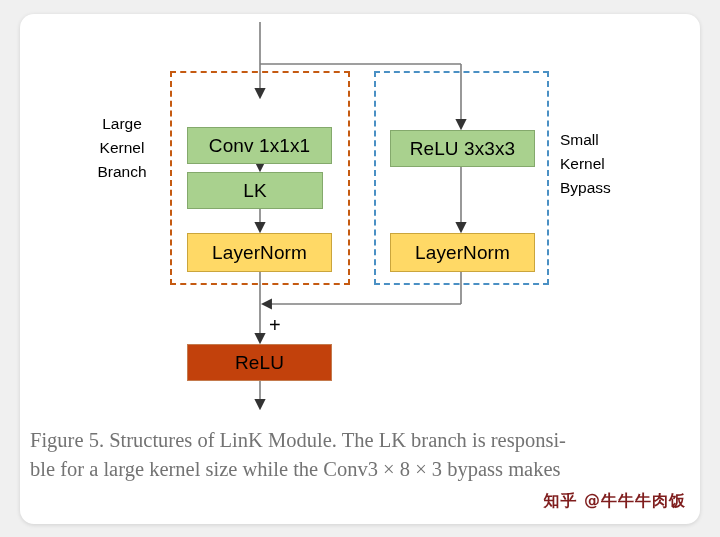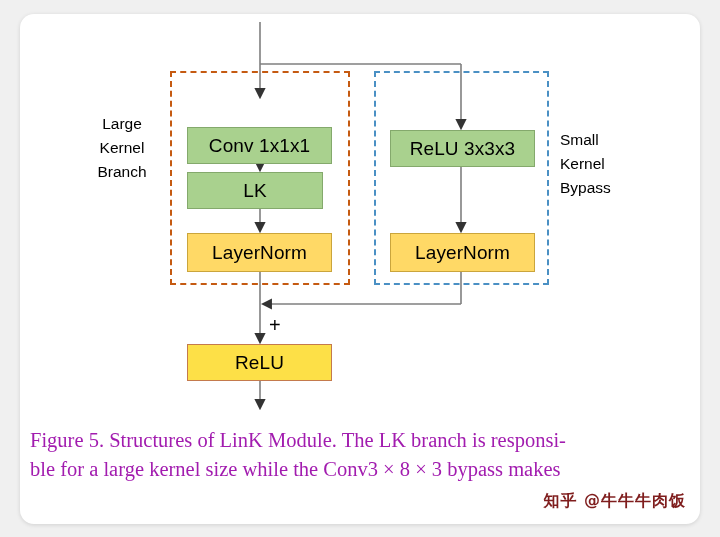--- a/index.html
+++ b/index.html
@@ -66,21 +66,21 @@
     align-items: center;
     justify-content: center;
     border: 1px solid #7f7f7f;
     font-size: 19px;
     color: #000000;
     letter-spacing: 0.1px;
     white-space: nowrap;
   }
   .node.green  { background: #a9d18e; border-color: #84a96c; }
   .node.yellow { background: #ffd966; border-color: #caa53c; }
-  .node.peach  { background: #fde047; border-color: #c47a4d; }
+  .node.peach  { background: #c2410c; border-color: #c47a4d; }
 
   #node-conv1   { left: 167px; top: 85px;  width: 145px; height: 37px; margin-top: 28px; }
   #node-lk      { left: 167px; top: 158px; width: 136px; height: 37px; }
   #node-ln-l    { left: 167px; top: 219px; width: 145px; height: 39px; }
   #node-conv3   { left: 370px; top: 116px; width: 145px; height: 37px; }
   #node-ln-r    { left: 370px; top: 219px; width: 145px; height: 39px; }
   #node-relu    { left: 167px; top: 330px; width: 145px; height: 37px; }
 
   
   .side-label {
@@ -114,21 +114,21 @@
 
   
   #caption {
     position: absolute;
     left: 10px;
     top: 412px;
     width: 660px;
     font-family: "Liberation Serif", serif;
     font-size: 20.5px;
     line-height: 29px;
-    color: #a21caf;
+    color: #737373;
     text-align: left;
   }
   #caption .ln { display: block; white-space: pre; }
 
   
   #watermark {
     position: absolute;
     right: 14px;
     bottom: 12px;
     font-size: 16px;

